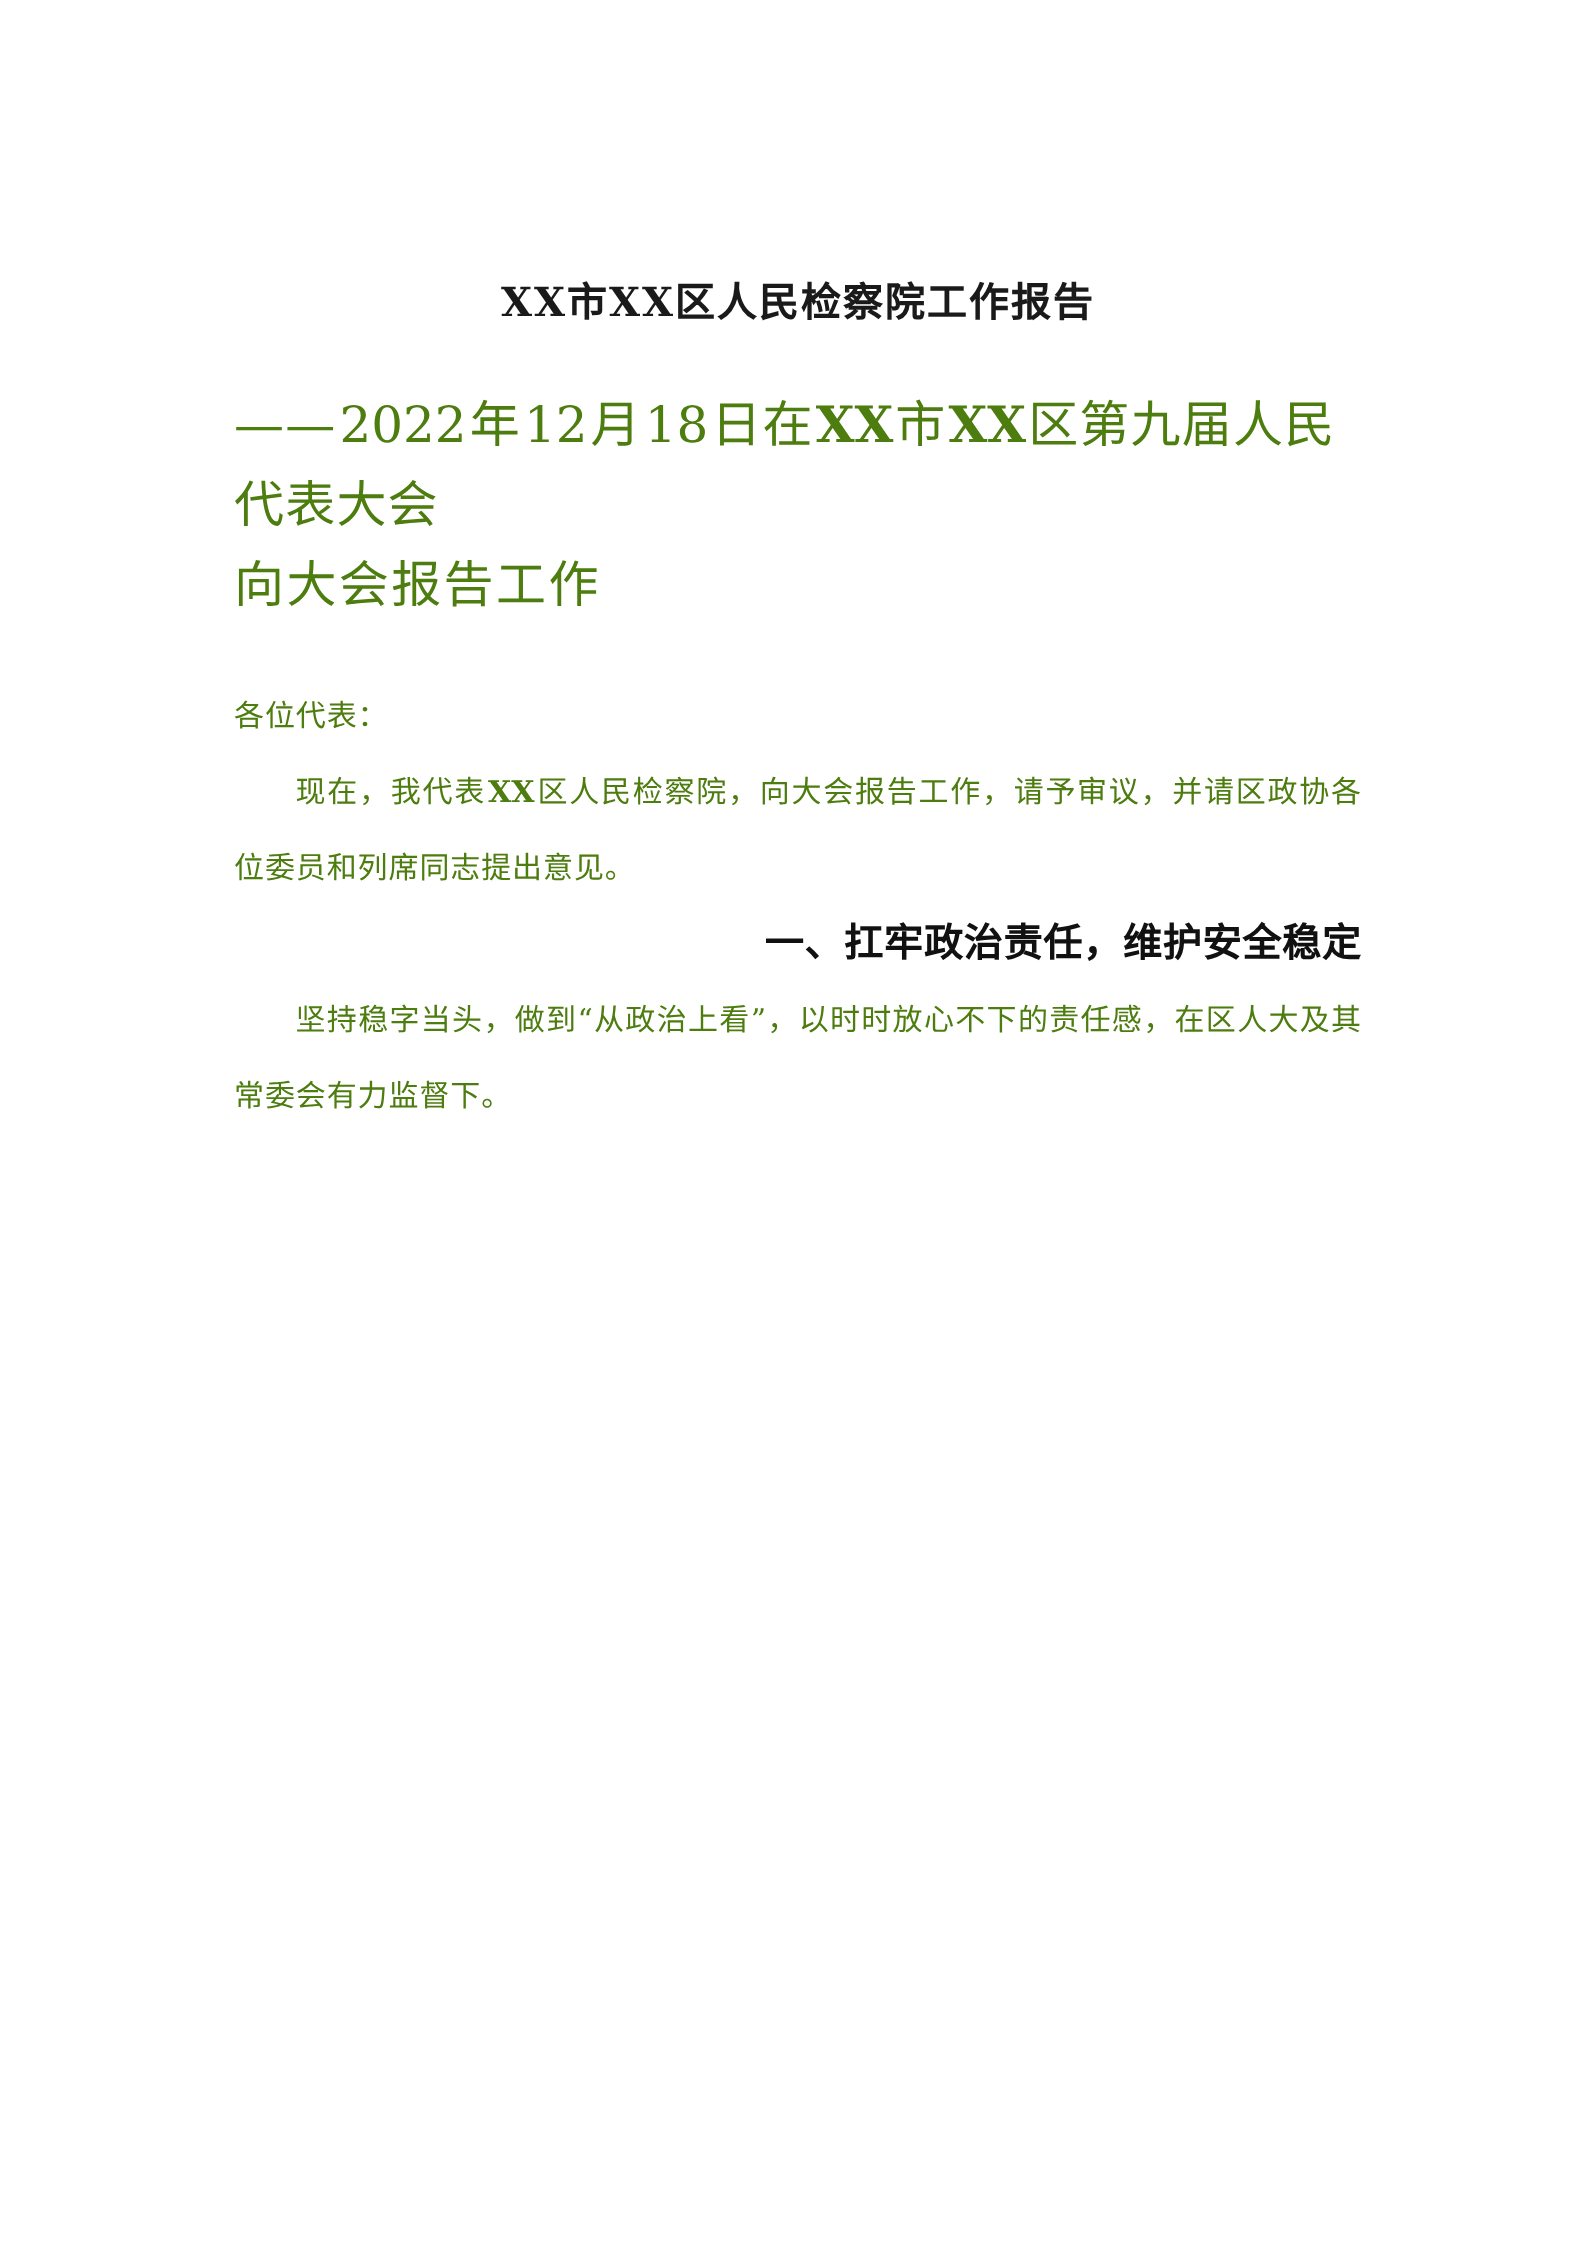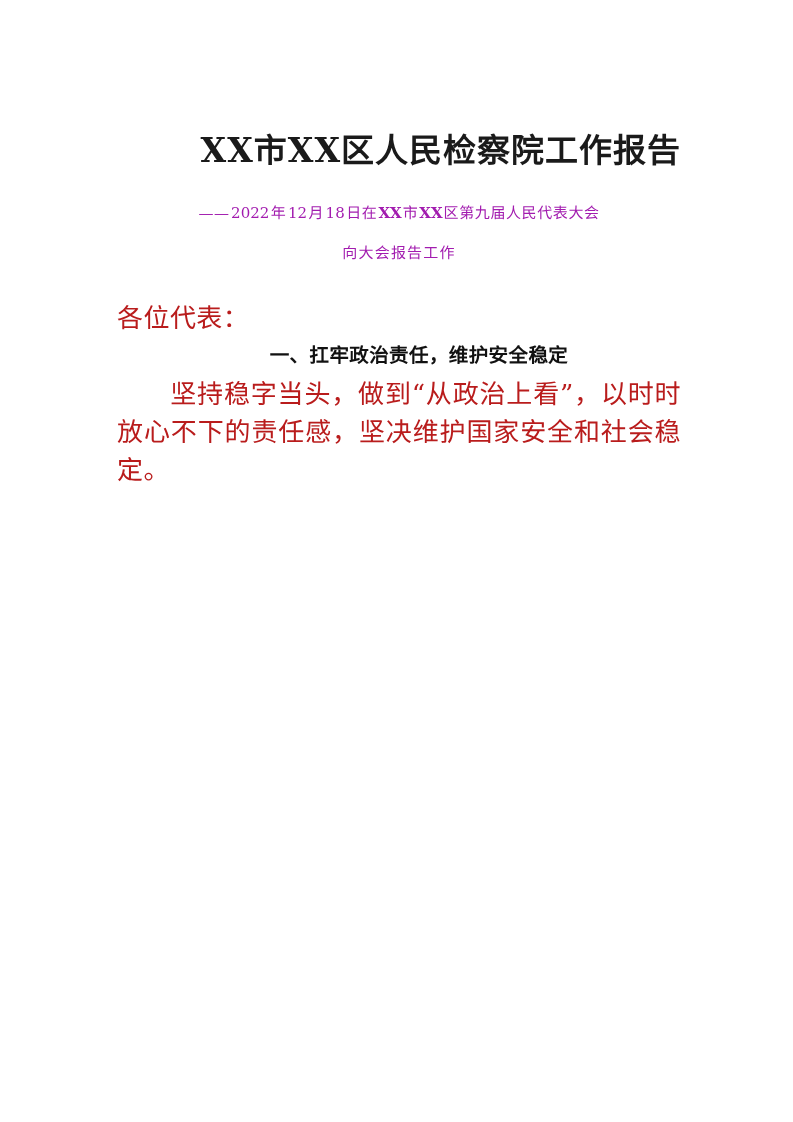--- a/index.html
+++ b/index.html
@@ -23,39 +23,39 @@
     position: absolute;
     left: 117px;
     top: 0;
     width: 564px;
   }
 
   
   .doc-title {
     margin: 0;
     padding: 0;
-    text-align: right;
+    text-align: center;
     font-family: "DejaVu Serif", "Liberation Serif", serif;
-    font-size: 33px;
+    font-size: 20px;
     font-weight: 700;
     letter-spacing: 1px;
     color: #1a1a1a;
     line-height: 40px;
     padding-top: 131px;
     white-space: nowrap;
   }
 
   .doc-subtitle {
     margin: 0;
     padding: 0;
-    text-align: center;
+    text-align: left;
     font-family: "DejaVu Serif", "Liberation Serif", serif;
-    font-size: 15px;
+    font-size: 25px;
     font-weight: 400;
-    color: #a21caf;
+    color: #4d7c0f;
     line-height: 40px;
     padding-top: 22px;
   }
 
   .doc-subtitle .sub-line {
     display: block;
   }
 
   .doc-subtitle .sub-line.l1 {
     letter-spacing: 0.6px;
@@ -67,23 +67,23 @@
 
   
   .body-block {
     padding-top: 26px;
   }
 
   p.para {
     margin: 0;
     padding: 0;
     font-family: "DejaVu Serif", "Liberation Serif", serif;
-    font-size: 26px;
+    font-size: 15px;
     font-weight: 400;
-    color: #b91c1c;
+    color: #4d7c0f;
     line-height: 38px;
     text-align: justify;
     text-justify: inter-ideograph;
     letter-spacing: 0.45px;
     word-break: break-all;
   }
 
   p.para.salutation {
     text-indent: 0;
   }
@@ -95,21 +95,21 @@
   h2.section-heading {
     margin: 0;
     padding: 0;
     font-family: "DejaVu Sans", "Liberation Sans", sans-serif;
     font-size: 19.5px;
     font-weight: 700;
     color: #111111;
     line-height: 38px;
     text-indent: 2.05em;
     letter-spacing: 0.4px;
-    text-align: center;
+    text-align: right;
   }
 
   
   .lat {
     font-family: "DejaVu Serif", "Liberation Serif", serif;
     font-weight: 700;
     letter-spacing: 0;
     padding: 0 1px;
   }
 
@@ -130,22 +130,23 @@
 
     <div class="doc-subtitle">
       <span class="sub-line l1">——<span class="num">2022</span>年<span class="num">12</span>月<span class="num">18</span>日在<span class="lat">XX</span>市<span class="lat">XX</span>区第九届人民代表大会</span>
       <span class="sub-line l2">向大会报告工作</span>
     </div>
 
     <div class="body-block">
 
       <p class="para salutation">各位代表：</p>
 
+      <p class="para indent">现在，我代表<span class="lat">XX</span>区人民检察院，向大会报告工作，请予审议，并请区政协各位委员和列席同志提出意见。</p>
 
 
       <h2 class="section-heading">一、扛牢政治责任，维护安全稳定</h2>
 
-      <p class="para indent">坚持稳字当头，做到“从政治上看”，以时时放心不下的责任感，坚决维护国家安全和社会稳定。</p>
+      <p class="para indent">坚持稳字当头，做到“从政治上看”，以时时放心不下的责任感，在区人大及其常委会有力监督下。</p>
 
 
     </div>
   </div>
 </div>
 
 </body></html>

